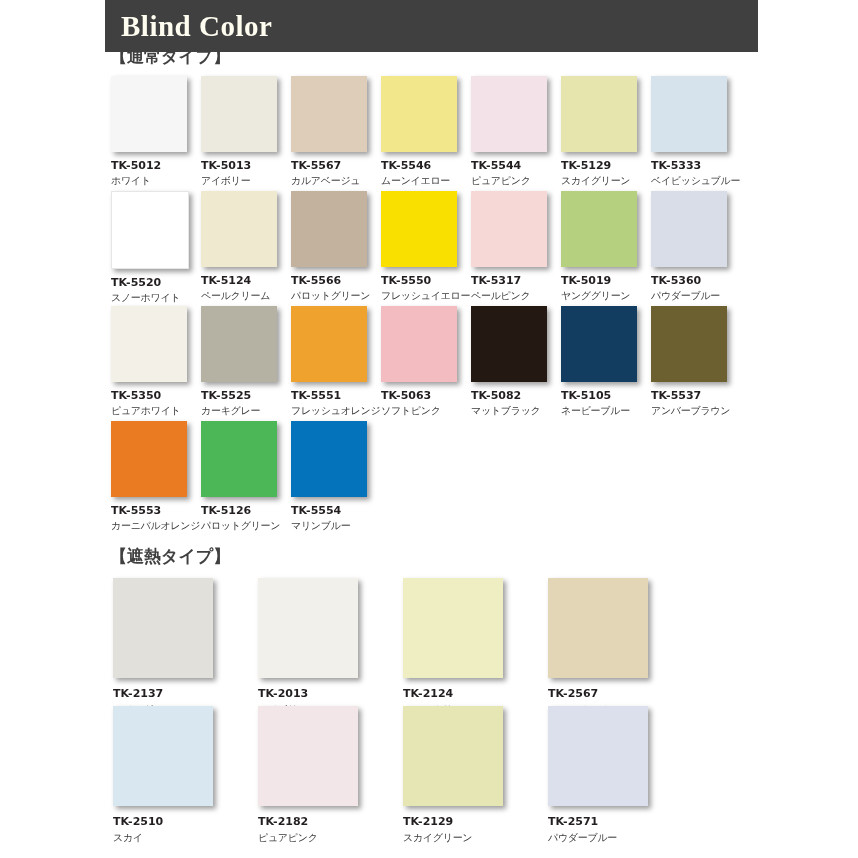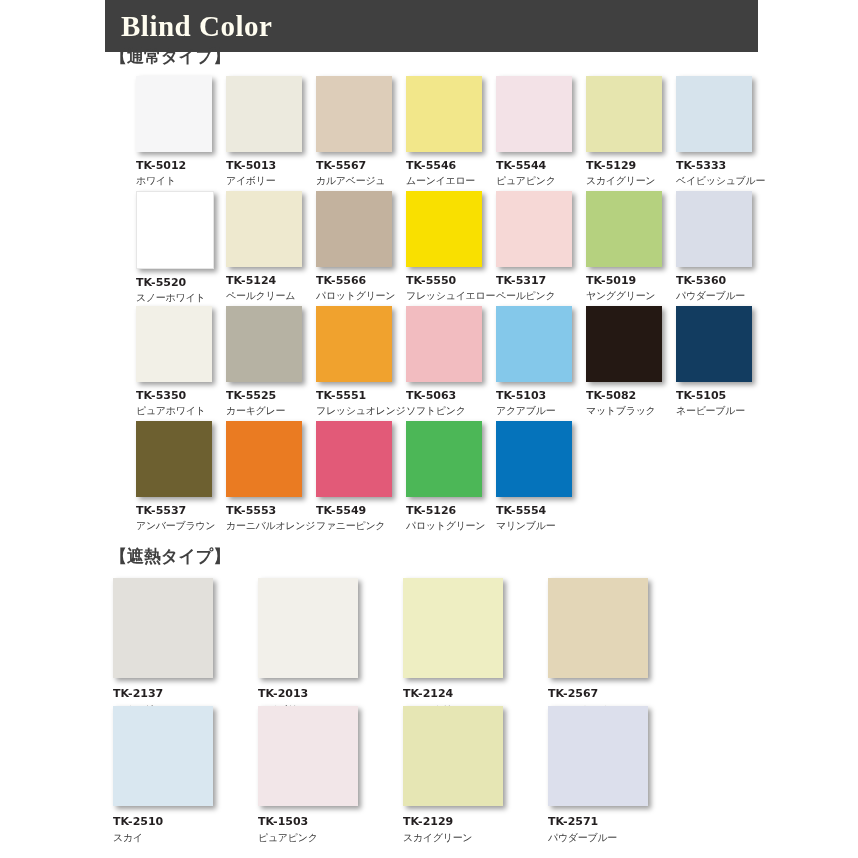--- a/index.html
+++ b/index.html
@@ -50,21 +50,21 @@
   #heading-normal { top: 45px; }
   #heading-heat   { top: 545px; }
 
   
   .grid {
     position: absolute;
     display: flex;
     flex-wrap: wrap;
   }
   #grid-normal {
-    left: 136px;
+    left: 111px;
     top: 76px;
     width: 630px;
     align-items: flex-end;
   }
   #grid-heat {
     left: 113px;
     top: 578px;
     width: 640px;
   }
 
@@ -214,50 +214,40 @@
       <div class="chip" style="background: rgb(240, 162, 46);"></div>
       <div class="label-code">TK-5551</div>
       <div class="label-name">フレッシュオレンジ</div>
     </div>
     <div class="cell row-gap">
       <div class="chip" style="background: rgb(242, 188, 192);"></div>
       <div class="label-code">TK-5063</div>
       <div class="label-name">ソフトピンク</div>
     </div>
     <div class="cell row-gap">
-      <div class="chip" style="background: rgb(132, 200, 234);"></div>
-      <div class="label-code">TK-5103</div>
-      <div class="label-name">アクアブルー</div>
-    </div>
-    <div class="cell row-gap">
       <div class="chip" style="background: rgb(36, 24, 19);"></div>
       <div class="label-code">TK-5082</div>
       <div class="label-name">マットブラック</div>
     </div>
     <div class="cell row-gap">
       <div class="chip" style="background: rgb(18, 60, 96);"></div>
       <div class="label-code">TK-5105</div>
       <div class="label-name">ネービーブルー</div>
     </div>
     <div class="cell row-gap">
       <div class="chip" style="background: rgb(109, 96, 48);"></div>
       <div class="label-code">TK-5537</div>
       <div class="label-name">アンバーブラウン</div>
     </div>
     <div class="cell row-gap">
       <div class="chip" style="background: rgb(234, 123, 34);"></div>
       <div class="label-code">TK-5553</div>
       <div class="label-name">カーニバルオレンジ</div>
     </div>
     <div class="cell row-gap">
-      <div class="chip" style="background: rgb(226, 90, 120);"></div>
-      <div class="label-code">TK-5549</div>
-      <div class="label-name">ファニーピンク</div>
-    </div>
-    <div class="cell row-gap">
       <div class="chip" style="background: rgb(76, 183, 87);"></div>
       <div class="label-code">TK-5126</div>
       <div class="label-name">パロットグリーン</div>
     </div>
     <div class="cell row-gap">
       <div class="chip" style="background: rgb(5, 115, 187);"></div>
       <div class="label-code">TK-5554</div>
       <div class="label-name">マリンブルー</div>
     </div>
   </div>
@@ -285,21 +275,21 @@
       <div class="label-code">TK-2567</div>
       <div class="label-name">カルアベージュ</div>
     </div>
     <div class="cell cell-spacer">
       <div class="chip" style="background: rgb(217, 231, 240);"></div>
       <div class="label-code">TK-2510</div>
       <div class="label-name">スカイ</div>
     </div>
     <div class="cell cell-spacer">
       <div class="chip" style="background: rgb(242, 230, 232);"></div>
-      <div class="label-code">TK-1503</div>
+      <div class="label-code">TK-2182</div>
       <div class="label-name">ピュアピンク</div>
     </div>
     <div class="cell cell-spacer">
       <div class="chip" style="background: rgb(230, 230, 180);"></div>
       <div class="label-code">TK-2129</div>
       <div class="label-name">スカイグリーン</div>
     </div>
     <div class="cell cell-spacer">
       <div class="chip" style="background: rgb(220, 223, 236);"></div>
       <div class="label-code">TK-2571</div>

